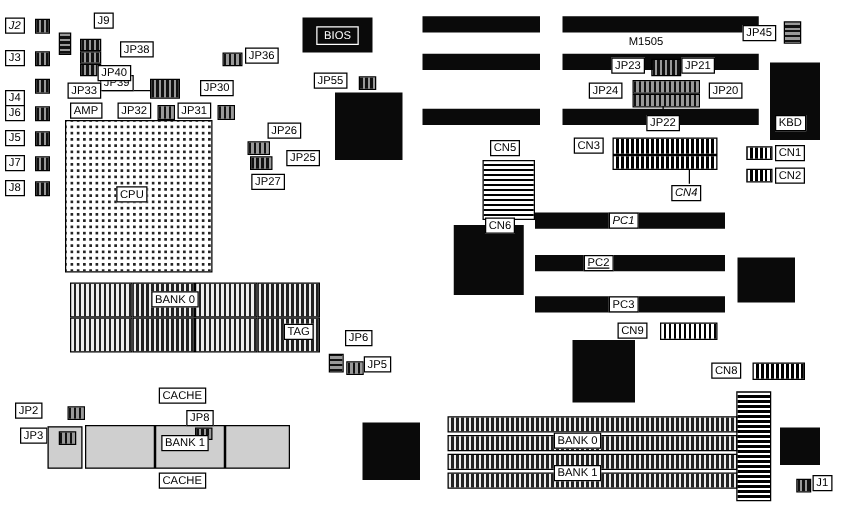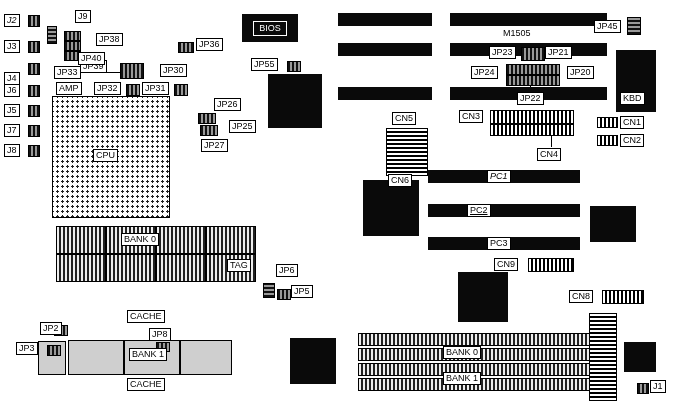--- a/index.html
+++ b/index.html
@@ -121,21 +121,21 @@
   <div class="vline" style="left:530px;top:84px;height:8px;"></div>
   <div class="lbl" style="left:517px;top:92px;">JP22</div>
 
   <div class="lbl" style="left:392px;top:112px;">CN5</div>
   <div class="connh" style="left:386px;top:128px;width:40px;height:46px;"></div>
   <div class="lbl" style="left:388px;top:174px;">CN6</div>
   <div class="lbl" style="left:459px;top:110px;">CN3</div>
   <div class="conn" style="left:490px;top:110px;width:82px;height:12px;"></div>
   <div class="conn" style="left:490px;top:124px;width:82px;height:10px;"></div>
   <div class="vline" style="left:551px;top:135px;height:12px;"></div>
-  <div class="lbl" style="left:537px;top:148px;">CN4</div>
+  <div class="lbl" style="left:537px;top:148px;font-style:italic;">CN4</div>
   <div class="conn" style="left:597px;top:117px;width:19px;height:9px;"></div>
   <div class="lbl" style="left:620px;top:116px;">CN1</div>
   <div class="conn" style="left:597px;top:135px;width:19px;height:9px;"></div>
   <div class="lbl" style="left:620px;top:134px;">CN2</div>
   <div class="lbl" style="left:494px;top:258px;">CN9</div>
   <div class="conn" style="left:528px;top:258px;width:44px;height:12px;"></div>
   <div class="lbl" style="left:569px;top:290px;">CN8</div>
   <div class="conn" style="left:602px;top:290px;width:40px;height:12px;"></div>
 
   <div class="simm" style="left:56px;top:226px;width:48px;height:26px;"></div>
@@ -150,21 +150,21 @@
   <div class="lbl" style="left:227px;top:259px;">TAG</div>
 
   <div class="lbl" style="left:276px;top:264px;">JP6</div>
   <div class="jmpv" style="left:263px;top:283px;width:10px;height:13px;"></div>
   <div class="lbl" style="left:291px;top:285px;">JP5</div>
   <div class="jmp" style="left:277px;top:289px;width:12px;height:9px;"></div>
 
   <div class="lbl" style="left:127px;top:310px;">CACHE</div>
   <div class="lbl" style="left:149px;top:328px;">JP8</div>
   <div class="jmp" style="left:156px;top:342px;width:12px;height:8px;"></div>
-  <div class="lbl" style="left:40px;top:322px;text-align:center;">JP2</div>
+  <div class="lbl" style="left:12px;top:322px;text-align:center;">JP2</div>
   <div class="jmp" style="left:54px;top:325px;width:12px;height:9px;"></div>
   <div class="lbl" style="left:16px;top:342px;">JP3</div>
   <div class="jmp" style="left:47px;top:345px;width:12px;height:9px;"></div>
   <div class="cchip" style="left:38px;top:341px;width:26px;height:32px;"></div>
   <div class="cchip" style="left:68px;top:340px;width:54px;height:33px;"></div>
   <div class="cchip" style="left:124px;top:340px;width:54px;height:33px;"></div>
   <div class="cchip" style="left:180px;top:340px;width:50px;height:33px;"></div>
   <div class="lbl" style="left:129px;top:348px;">BANK 1</div>
   <div class="lbl" style="left:127px;top:378px;">CACHE</div>
 

